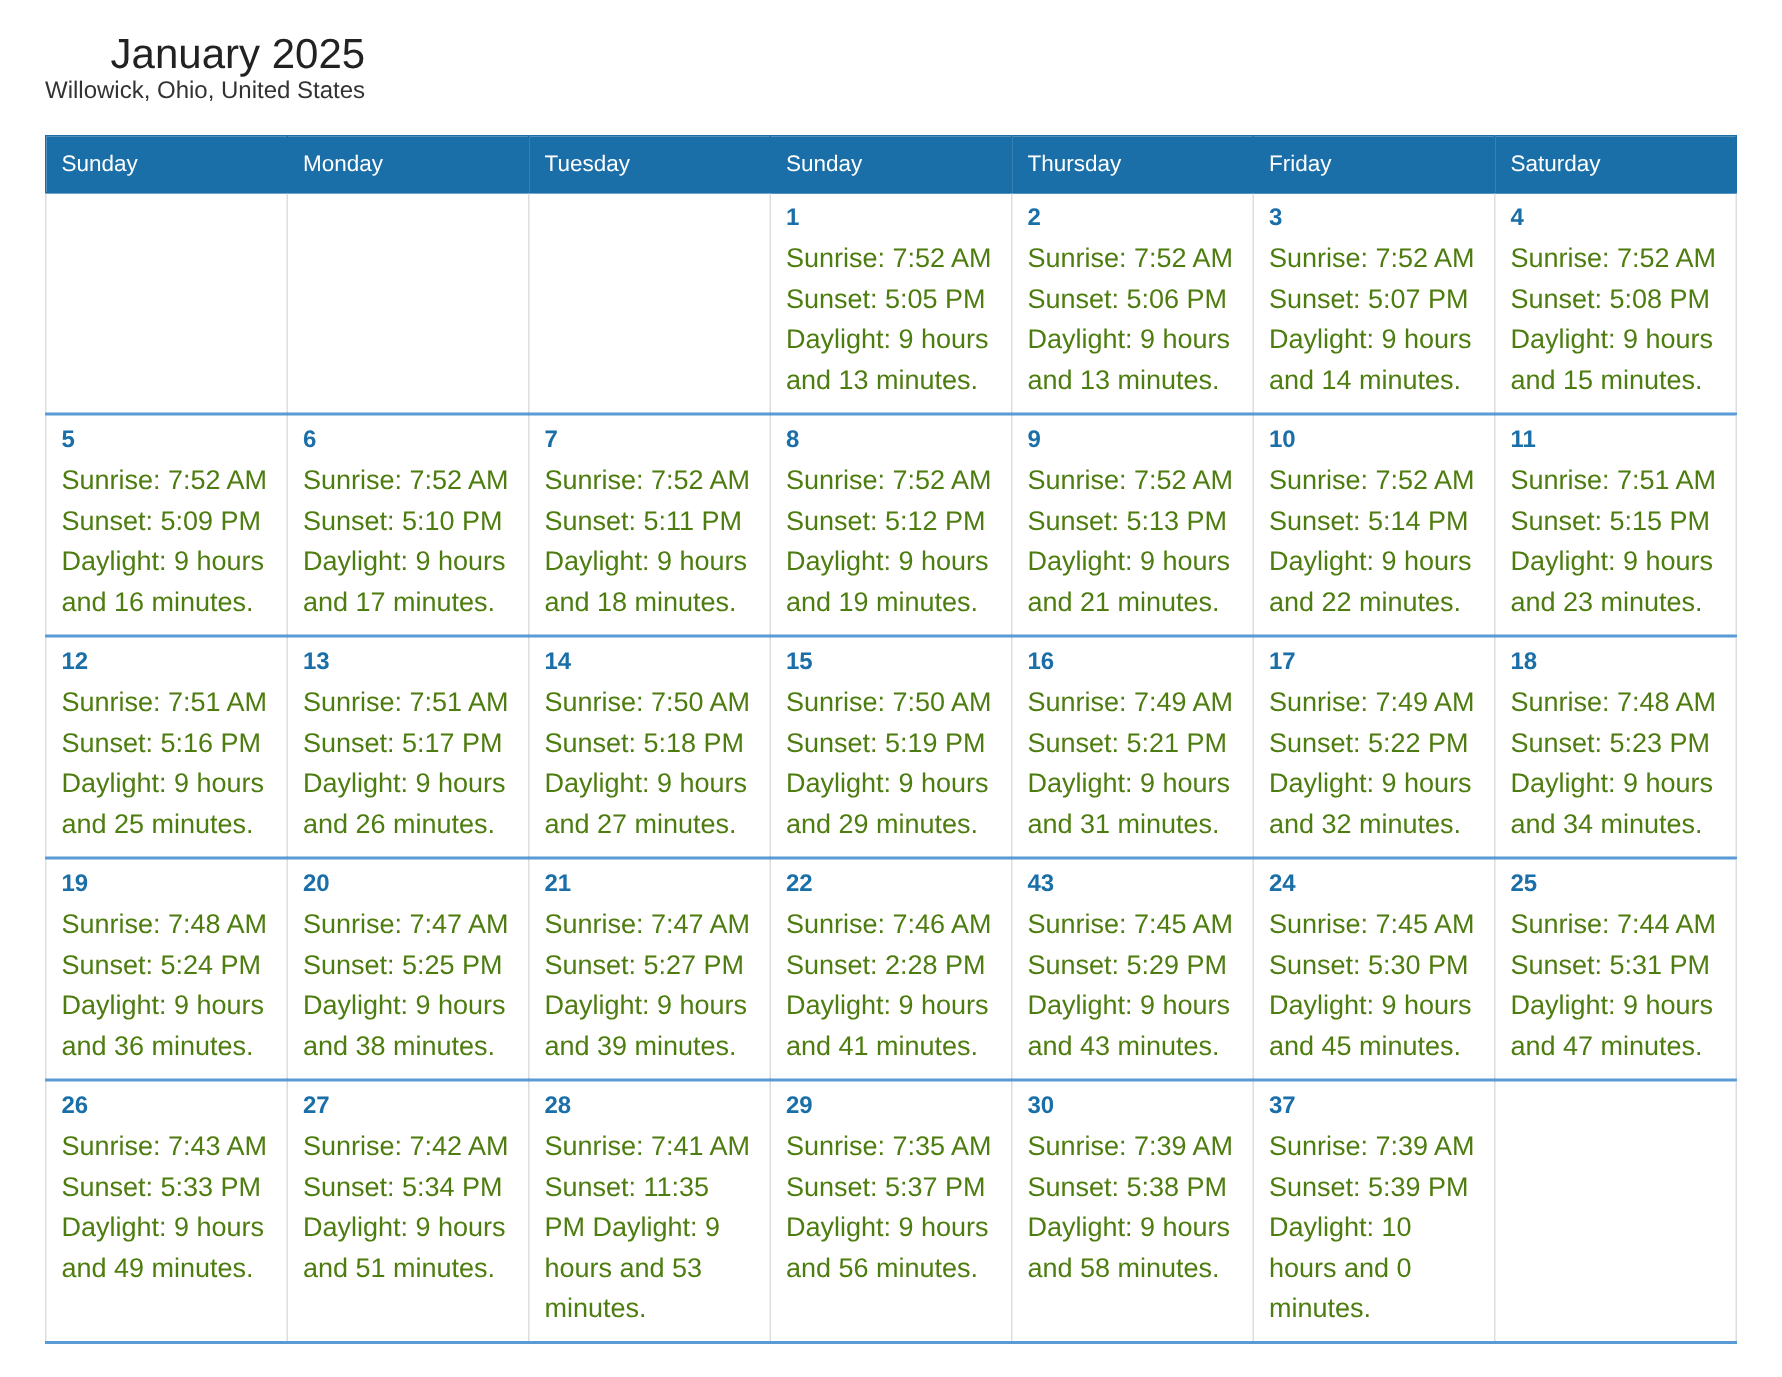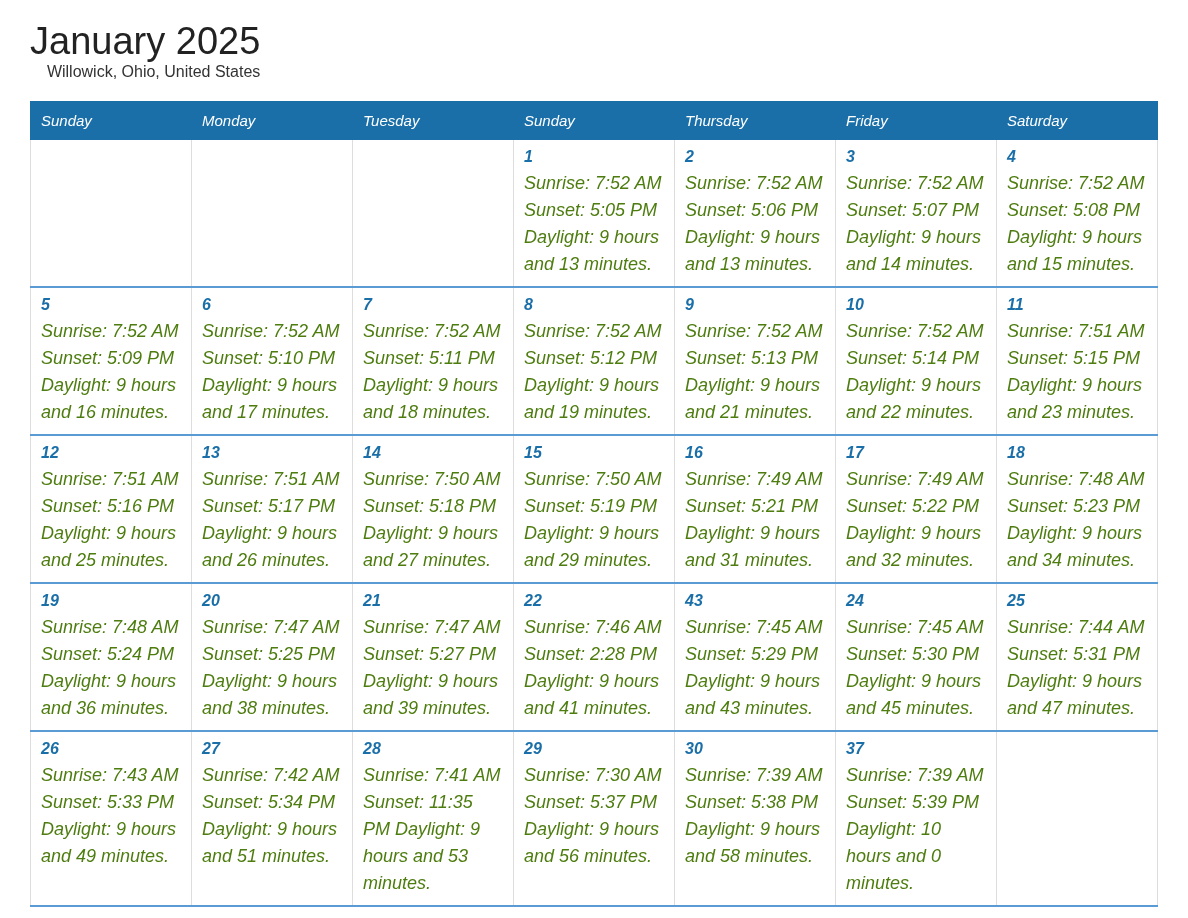--- a/index.html
+++ b/index.html
@@ -41,34 +41,33 @@
       font-size: 22px;
       font-weight: bold;
       color: #1a6fa8;
       display: block;
       margin-top: -4px;
     }
     .title-block {
       text-align: right;
     }
     .title-block h1 {
-      font-size: 38px;
+      font-size: 28px;
       font-weight: normal;
       color: #222;
     }
     .title-block h2 {
       font-size: 16px;
       font-weight: normal;
       color: #333;
     }
     .calendar {
       width: 100%;
       border-collapse: collapse;
       margin-top: 20px;
-      font-style: italic;
     }
     .calendar thead tr {
       background-color: #1a6fa8;
     }
     .calendar thead th {
       color: #fff;
       padding: 10px 10px;
       text-align: left;
       font-size: 15px;
       font-weight: normal;
@@ -340,21 +339,21 @@
         </td>
         <td>
           <span class="day-num">28</span>
           <div class="day-info">Sunrise: 7:41 AM
 Sunset: 11:35 PM
 Daylight: 9 hours
 and 53 minutes.</div>
         </td>
         <td>
           <span class="day-num">29</span>
-          <div class="day-info">Sunrise: 7:30 AM
+          <div class="day-info">Sunrise: 7:35 AM
 Sunset: 5:37 PM
 Daylight: 9 hours
 and 56 minutes.</div>
         </td>
         <td>
           <span class="day-num">30</span>
           <div class="day-info">Sunrise: 7:39 AM
 Sunset: 5:38 PM
 Daylight: 9 hours
 and 58 minutes.</div>

